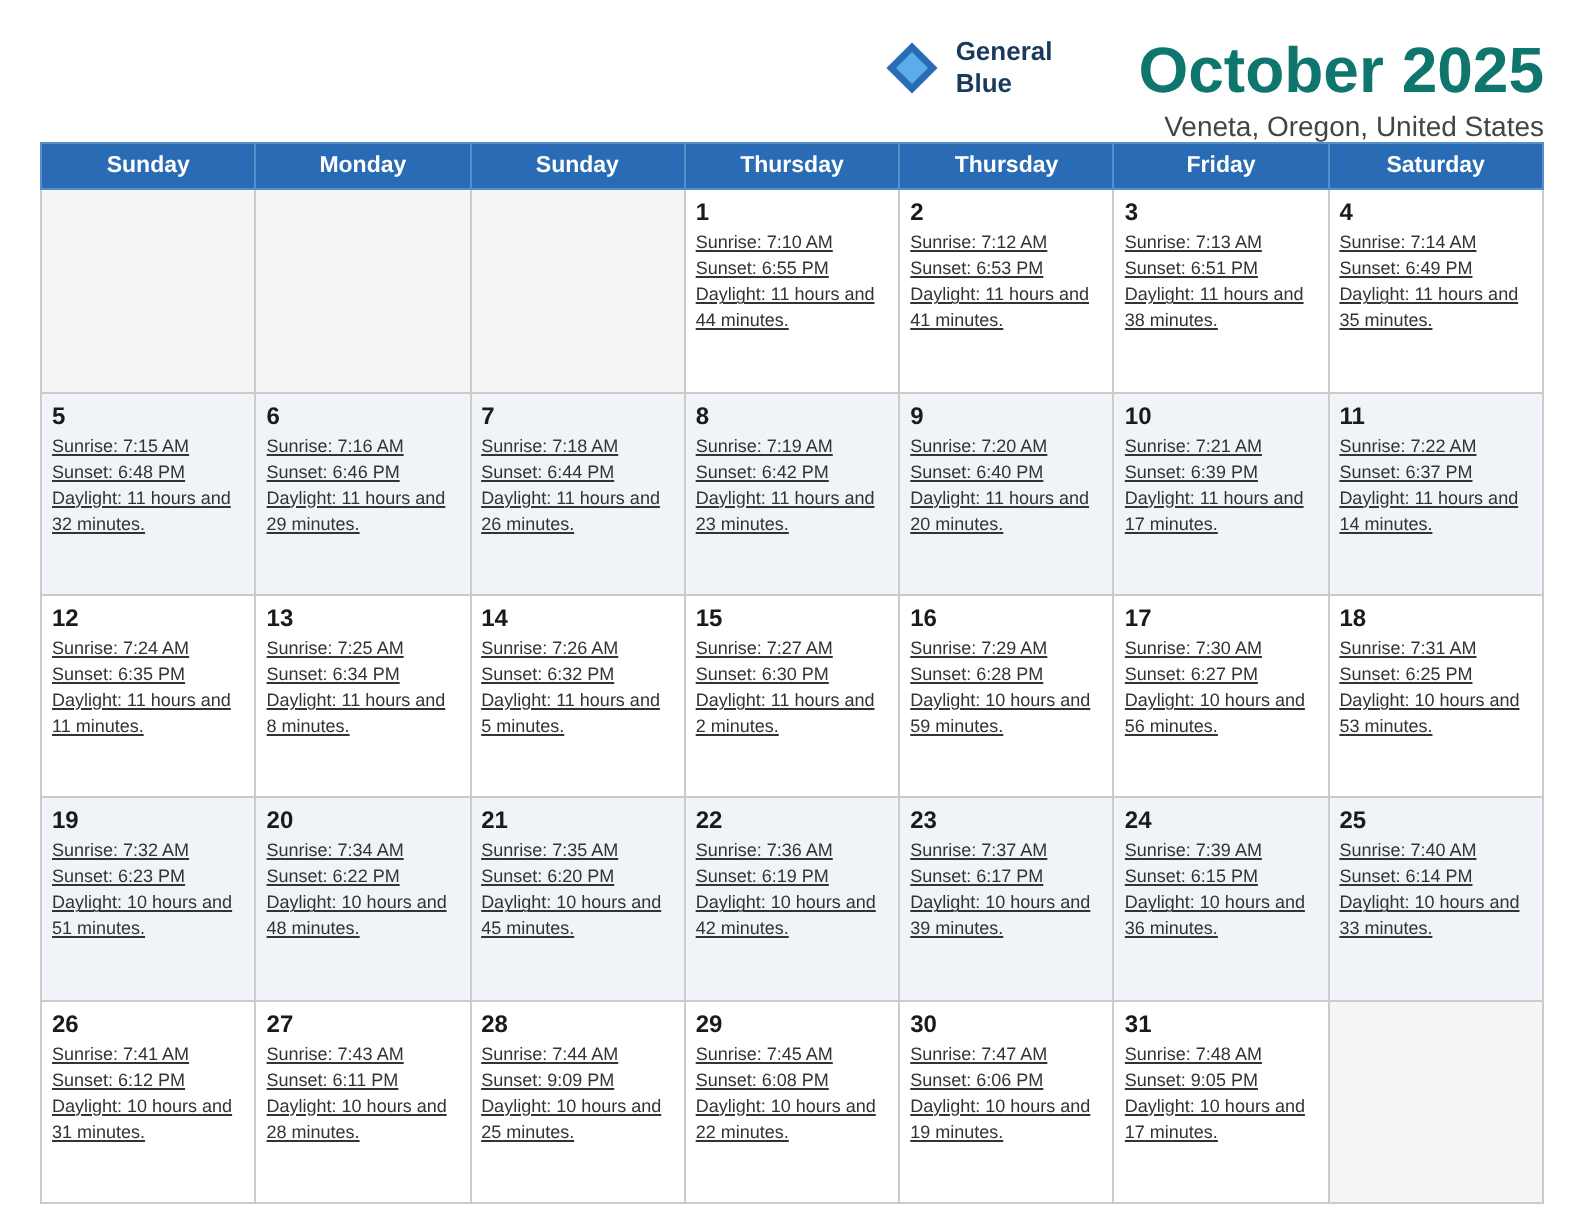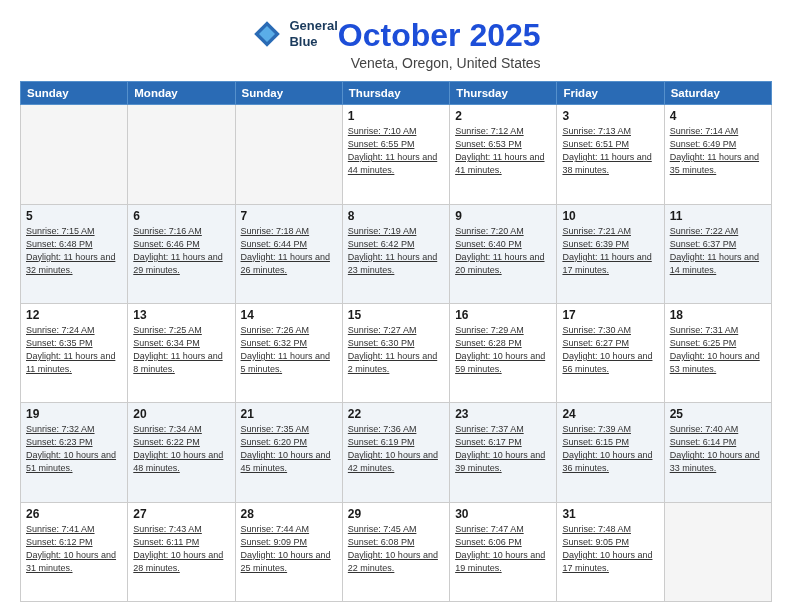--- a/index.html
+++ b/index.html
@@ -12,23 +12,23 @@
     }
     .page {
       width: 792px;
       height: 612px;
       padding: 18px 20px 10px 20px;
       display: flex;
       flex-direction: column;
     }
     .header {
       display: flex;
-      justify-content: center;
+      justify-content: flex-end;
       align-items: flex-start;
-      margin-bottom: 10px;
+      gap: 43px;
     }
     .logo {
       display: flex;
       align-items: center;
       gap: 6px;
     }
     .logo-text {
       font-size: 13px;
       font-weight: bold;
       color: #1a3a5c;
@@ -37,41 +37,41 @@
     .logo-icon {
       width: 32px;
       height: 32px;
     }
     .title-block {
       text-align: right;
     }
     .month-title {
       font-size: 32px;
       font-weight: bold;
-      color: #1d4ed8;
+      color: #0f766e;
       line-height: 1.1;
     }
     .location {
       font-size: 14px;
       color: #444;
       margin-top: 2px;
     }
     .calendar {
       flex: 1;
       border: 1px solid #ccc;
       border-collapse: collapse;
       width: 100%;
       table-layout: fixed;
     }
     .calendar th {
       background: #2a6bb5;
       color: #fff;
       font-size: 11.5px;
       font-weight: bold;
-      text-align: left;
+      text-align: center;
       padding: 5px 6px;
       border: 1px solid #5590cc;
     }
     .calendar td {
       vertical-align: top;
       border: 1px solid #ccc;
       padding: 4px 5px;
       font-size: 9.5px;
       color: #333;
       height: 88px;

